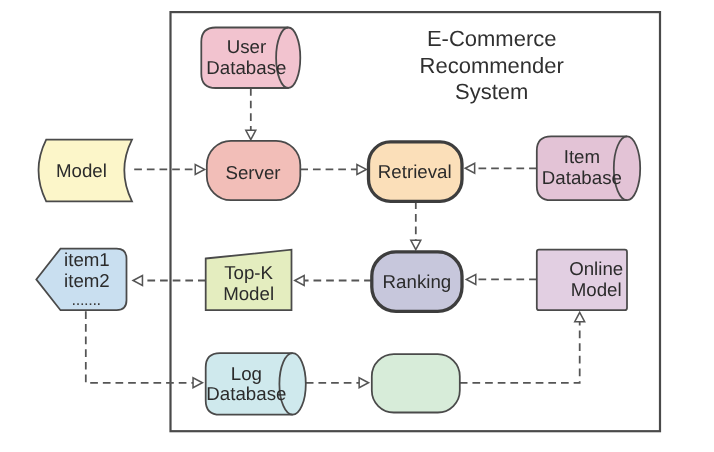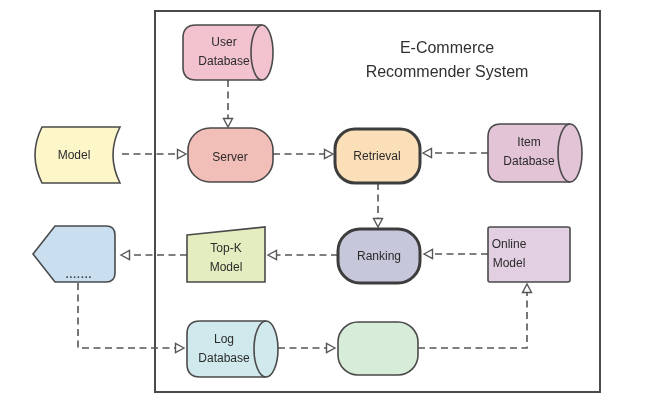--- a/index.html
+++ b/index.html
@@ -4,24 +4,24 @@
 <style>
   html,body{margin:0;padding:0;background:#ffffff;}
   #stage{
     position:relative;width:649px;height:411px;background:#ffffff;
     font-family:"Liberation Sans", sans-serif;overflow:hidden;
   }
   #shapes{position:absolute;left:0;top:0;}
   .lbl{
     position:absolute;transform:translate(-50%,-50%);
     white-space:pre-line;text-align:center;
-    font-size:12px;line-height:19px;color:#2b2b2b;
+    font-size:17px;line-height:19px;color:#2b2b2b;
   }
   .title{
-    font-size:16px;line-height:24px;color:#303030;
+    font-size:20px;line-height:24px;color:#303030;
   }
   .dots{
     font-size:10px;line-height:10px;letter-spacing:1px;font-weight:bold;color:#3a3a3a;
   }
 </style>
 </head>
 <body>
 
 <div id="stage">
 
@@ -97,27 +97,29 @@
 
   <div class="lbl" style="left:74px;top:155px">Model</div>
 
   <div class="lbl" style="left:230px;top:157px">Server</div>
 
   <div class="lbl" style="left:377px;top:156px">Retrieval</div>
 
   <div class="lbl" style="left:529px;top:152px">Item
 Database</div>
 
+  <div class="lbl" style="left:79px;top:246px">item1
+item2</div>
   <div class="lbl dots" style="left:79px;top:275px">.......</div>
 
   <div class="lbl" style="left:226px;top:258px">Top-K
 Model</div>
 
   <div class="lbl" style="left:379px;top:256px">Ranking</div>
 
-  <div class="lbl" style="left:509px;top:254px">Online
+  <div class="lbl" style="left:542px;top:254px">Online
 Model</div>
 
   <div class="lbl" style="left:224px;top:349px">Log
 Database</div>
 
 
 </div>
 
 </body></html>

